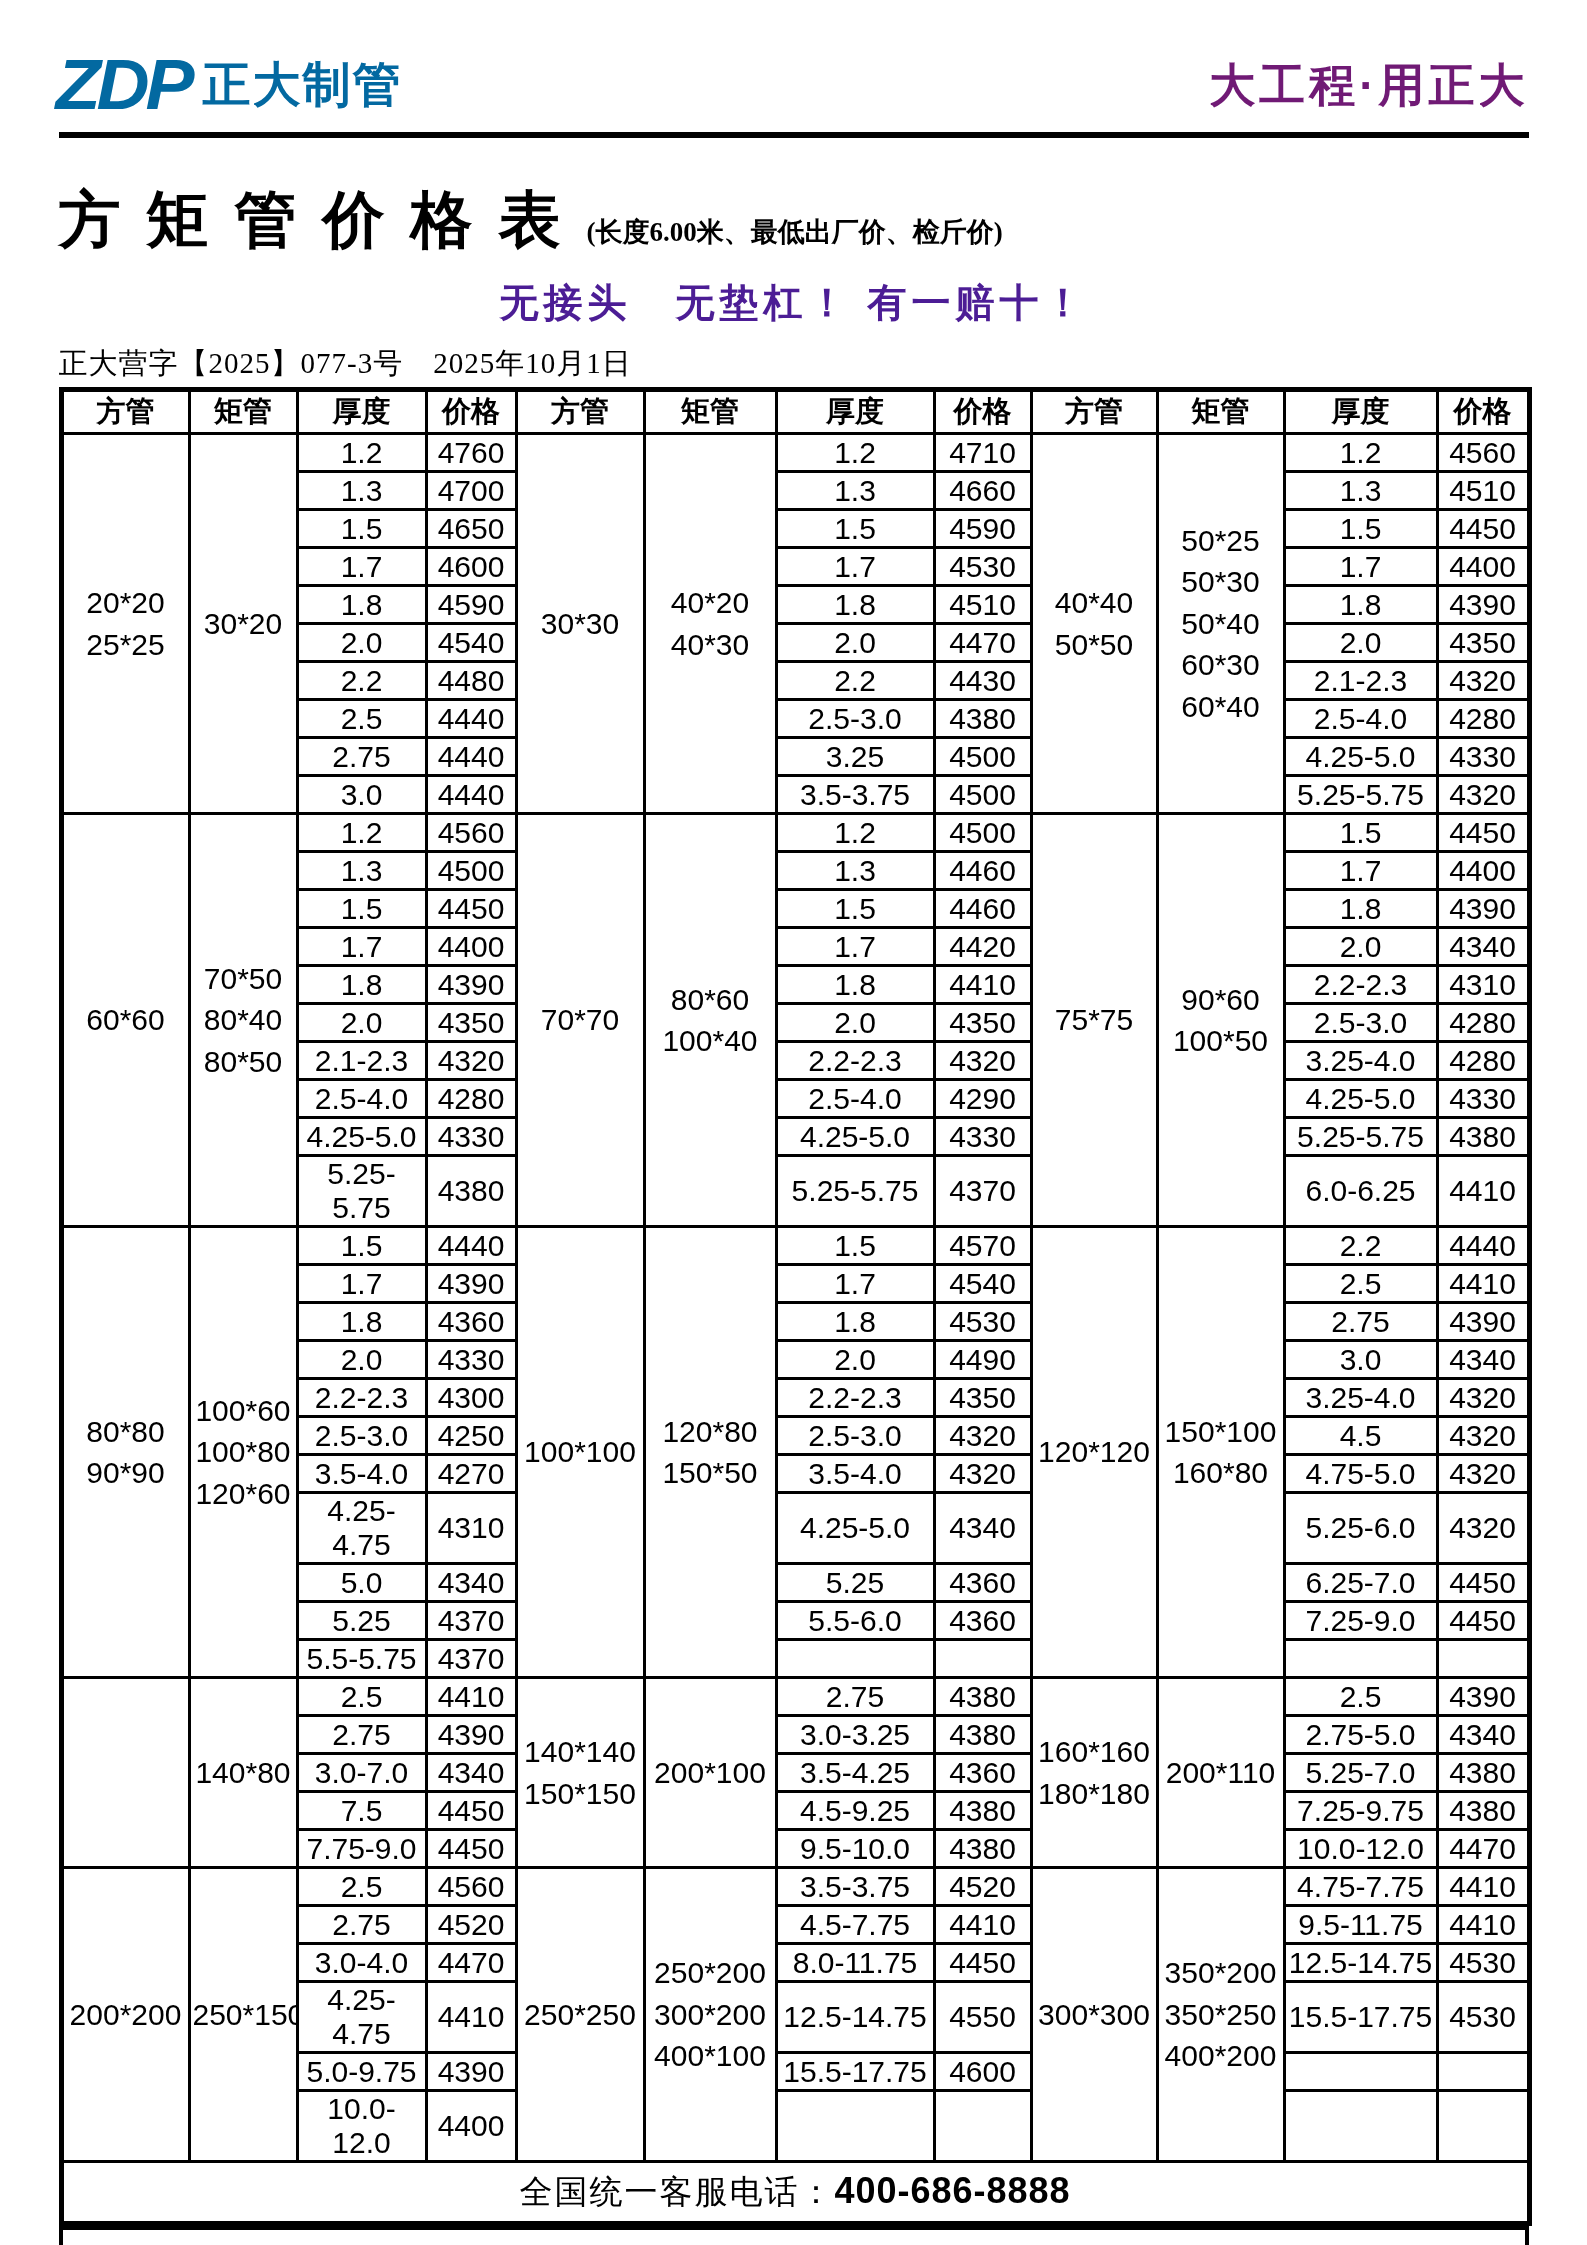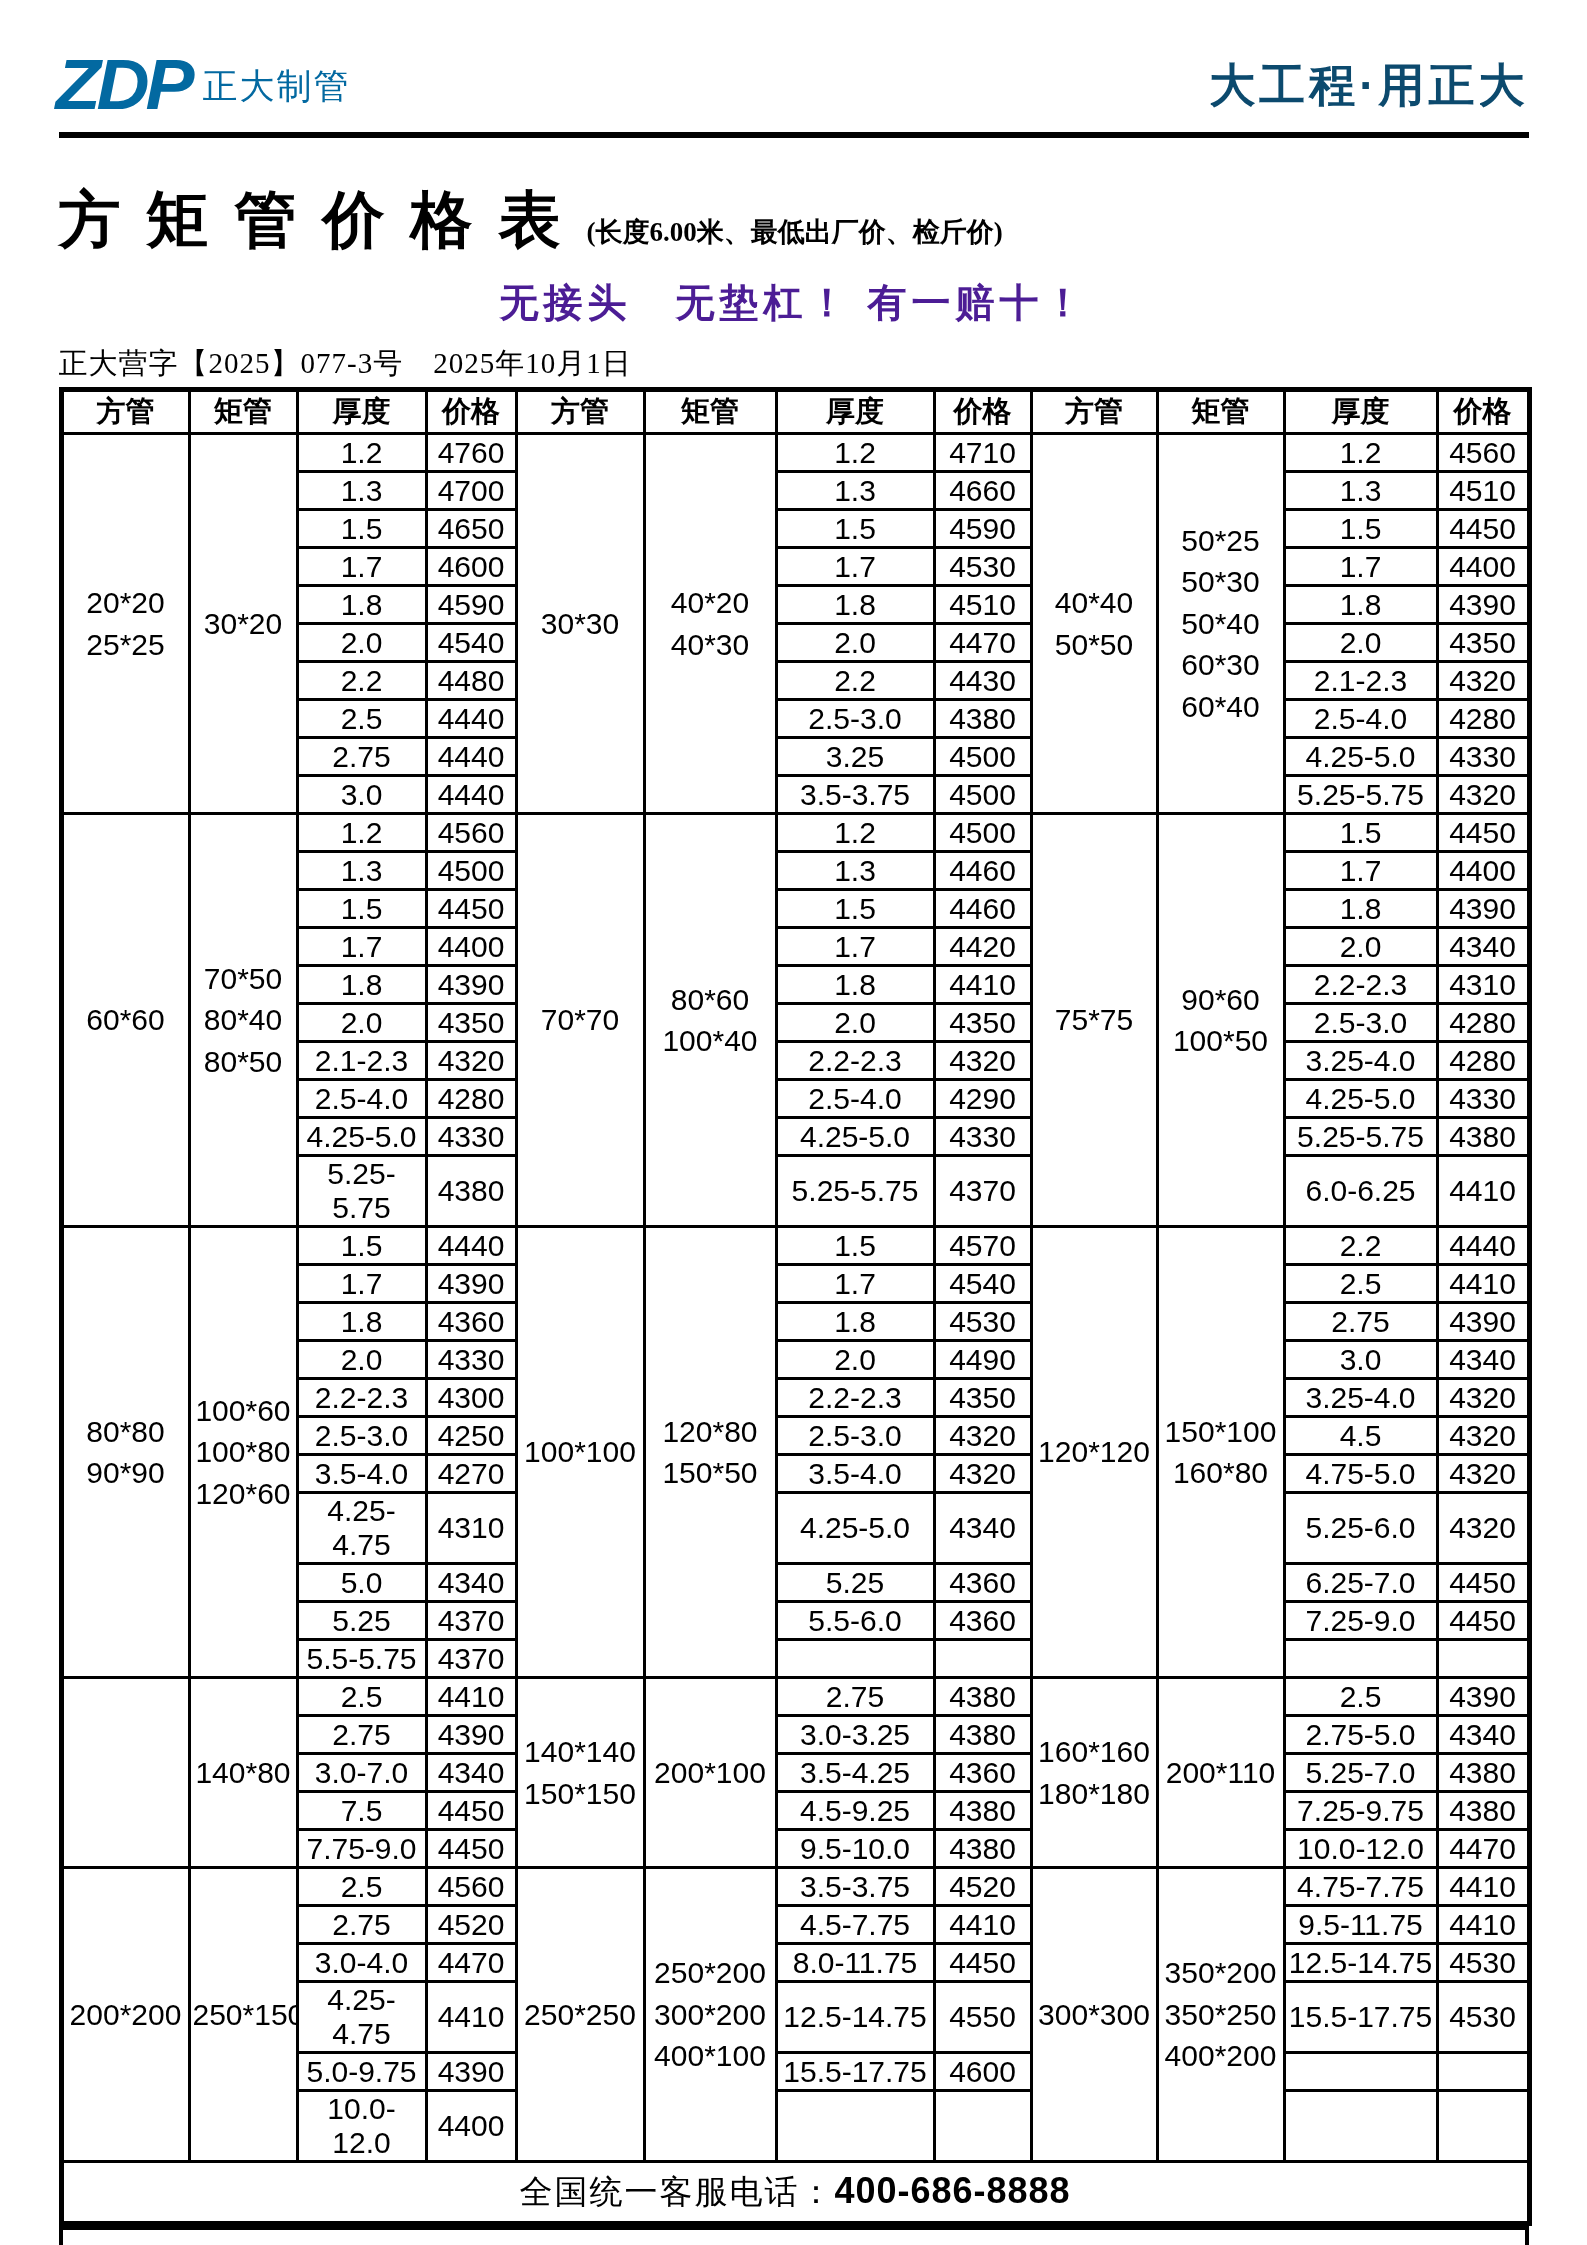--- a/index.html
+++ b/index.html
@@ -3,21 +3,21 @@
 <meta charset="utf-8">
 <style>
   html,body{margin:0;padding:0;background:#ffffff;}
   body{width:1587px;height:2245px;color:#000;font-family:"Liberation Sans",sans-serif;overflow:hidden;}
   .page{width:1470px;margin:0 auto;padding-top:50px;}
 
   
   .brand-row{display:flex;justify-content:space-between;align-items:center;padding-bottom:12px;border-bottom:6px solid #000;}
   .logo{display:flex;align-items:center;gap:16px;}
   .logo-zdp{font-size:70px;font-weight:bold;font-style:italic;letter-spacing:-4px;line-height:1;transform:scaleX(1.05);}
-  .logo-name{font-size:35px;font-weight:normal;letter-spacing:2px;line-height:1;}
+  .logo-name{font-size:48px;font-weight:bold;letter-spacing:2px;line-height:1;}
   .brand-slogan{font-size:46px;font-weight:bold;letter-spacing:4px;line-height:1;}
 
   
   .title-row{margin-top:40px;white-space:nowrap;}
   .title-main{font-family:"Liberation Serif",serif;font-size:62px;font-weight:bold;letter-spacing:26px;}
   .title-sub{font-family:"Liberation Serif",serif;font-size:27px;font-weight:bold;letter-spacing:0px;}
   .red-slogan{text-align:center;font-size:39px;font-weight:bold;letter-spacing:5px;margin-top:14px;}
   .doc-no{font-family:"Liberation Serif",serif;text-align:left;font-size:29px;margin-top:14px;margin-bottom:3px;letter-spacing:1px;}
 
   
@@ -36,21 +36,21 @@
 </head>
 <body>
 
 <div class="page">
 
   <div class="brand-row">
     <div class="logo" style="color: #0369a1;">
       <span class="logo-zdp">ZDP</span>
       <span class="logo-name">正大制管</span>
     </div>
-    <div class="brand-slogan" style="color: #0c4a6e;">大工程·用正大</div>
+    <div class="brand-slogan" style="color: #701a75;">大工程·用正大</div>
   </div>
 
   <div class="title-row">
     <span class="title-main">方矩管价格表</span><span class="title-sub">(长度6.00米、最低出厂价、检斤价)</span>
   </div>
 
   <div class="red-slogan" style="color: #4c1d95;">无接头　无垫杠！ 有一赔十！</div>
 
   <div class="doc-no">正大营字【2025】077-3号　2025年10月1日</div>
 

